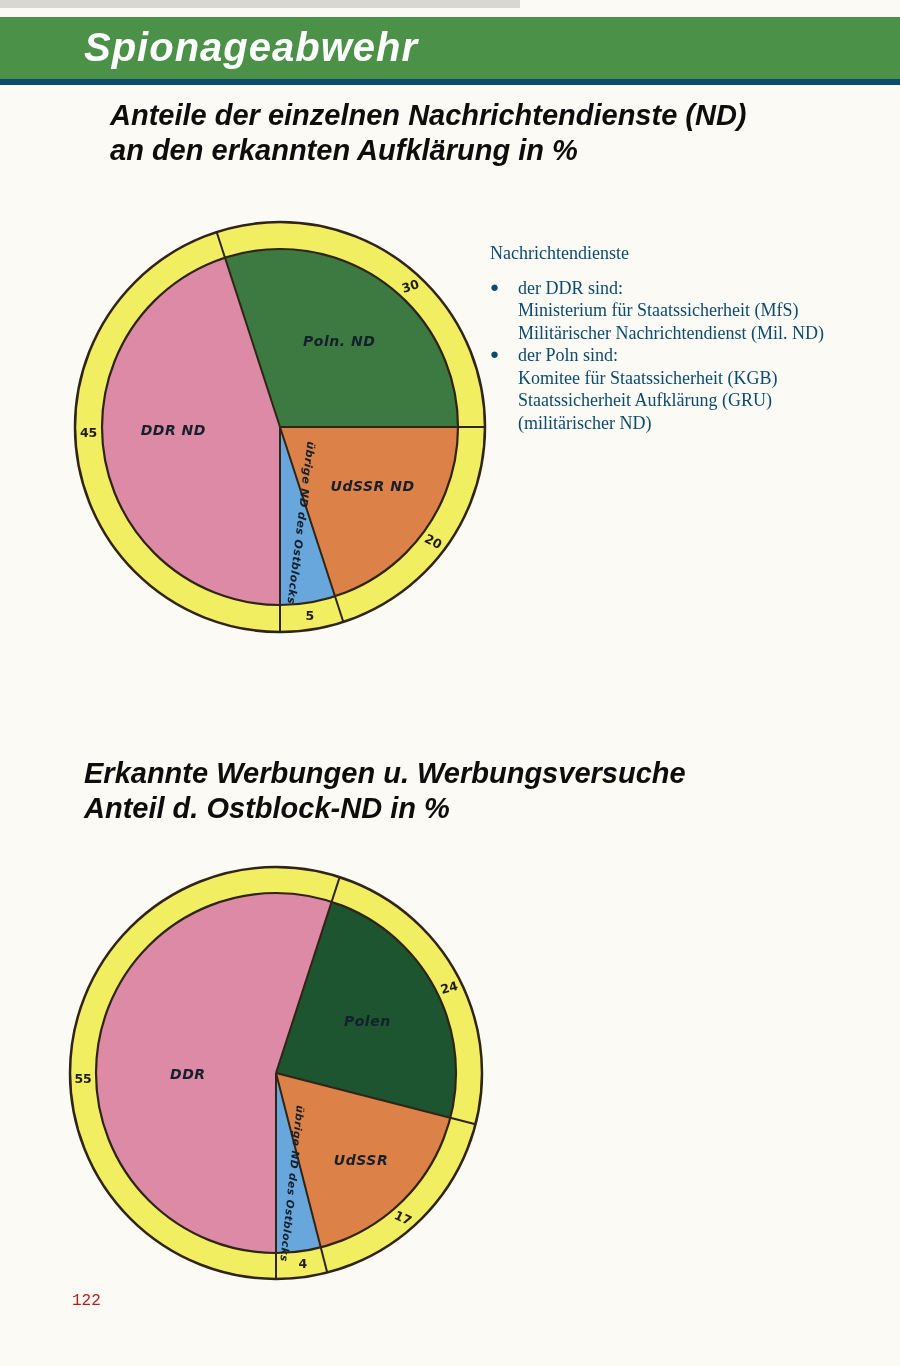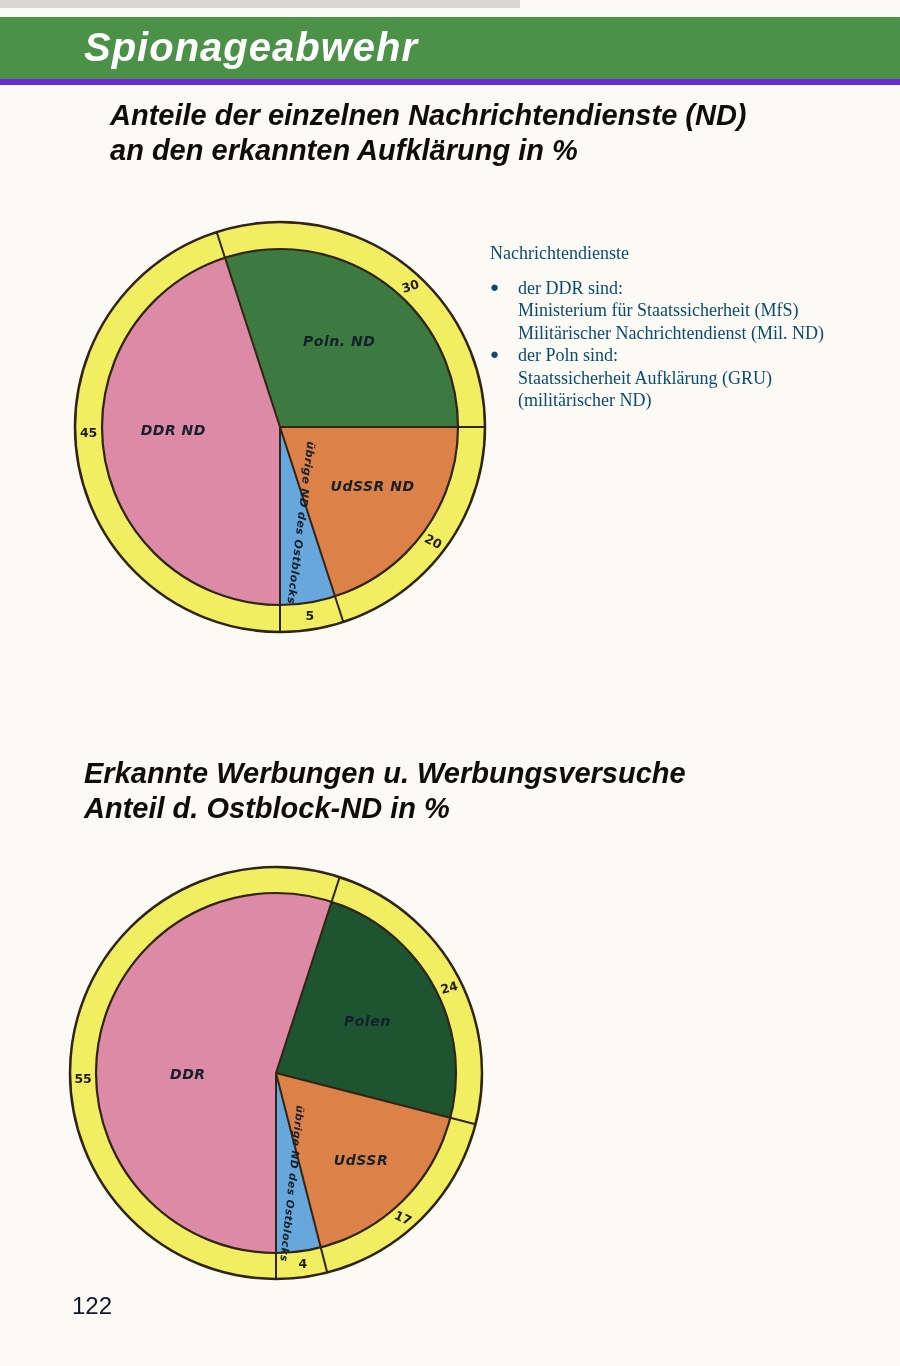--- a/index.html
+++ b/index.html
@@ -4,21 +4,21 @@
 <style>
   html,body{margin:0;padding:0;}
   body{
     width:900px;height:1366px;position:relative;overflow:hidden;
     background:#fbfaf4;
     font-family:"Liberation Sans",sans-serif;
   }
   .scan-edge{position:absolute;left:0;top:0;width:520px;height:8px;background:#d8d7d2;}
   .banner{
     position:absolute;left:0;top:17px;width:900px;height:62px;
-    background:#4b9148;border-bottom:6px solid #6d28d9;
+    background:#4b9148;border-bottom:6px solid #0c4a6e;
   }
   .banner-title{
     position:absolute;left:84px;top:8px;
     color:#ffffff;font-size:40px;font-weight:bold;font-style:italic;
     letter-spacing:1px;
   }
   .section-title{
     position:absolute;left:84px;color:#0e0d0b;
     font-size:29px;font-weight:bold;font-style:italic;line-height:35px;
     letter-spacing:0px;
@@ -30,21 +30,21 @@
     position:absolute;left:490px;top:242px;width:380px;
     font-family:"Liberation Serif",serif;font-size:18px;color:#0c4a6e;
     line-height:22.5px;
   }
   .legend-title{margin-bottom:12px;}
   .legend-heading{position:relative;padding-left:28px;}
   .legend-bullet{position:absolute;left:0;top:-1px;font-size:15px;}
   .legend-item{padding-left:28px;font-family:Liberation Serif, serif;}
   .page-number{
     position:absolute;left:72px;top:1292px;
-    font-family:Liberation Sans, sans-serif;font-size:24px;color:#0f172a;
+    font-family:Liberation Mono, monospace;font-size:16px;color:#b91c1c;
   }
 </style>
 </head>
 <body>
 
 <div class="scan-edge"></div>
 
 <div class="banner">
   <div class="banner-title">Spionageabwehr</div>
 </div>
@@ -80,20 +80,21 @@
   <div class="legend-heading">
     <span class="legend-bullet">●</span>
     <span>der DDR sind:</span>
   </div>
   <div class="legend-item">Ministerium für Staatssicherheit (MfS)</div>
   <div class="legend-item">Militärischer Nachrichtendienst (Mil. ND)</div>
   <div class="legend-heading">
     <span class="legend-bullet">●</span>
     <span>der Poln sind:</span>
   </div>
+  <div class="legend-item">Komitee für Staatssicherheit (KGB)</div>
   <div class="legend-item">Staatssicherheit Aufklärung (GRU)</div>
   <div class="legend-item">(militärischer ND)</div>
 </div>
 
 <div id="title-2" class="section-title">
   <div>Erkannte Werbungen u. Werbungsversuche</div>
   <div>Anteil d. Ostblock-ND in %</div>
 </div>
 
 <svg class="chart-svg" viewBox="0 0 426 426" width="426" height="426" style="left: 63px; top: 860px;">

